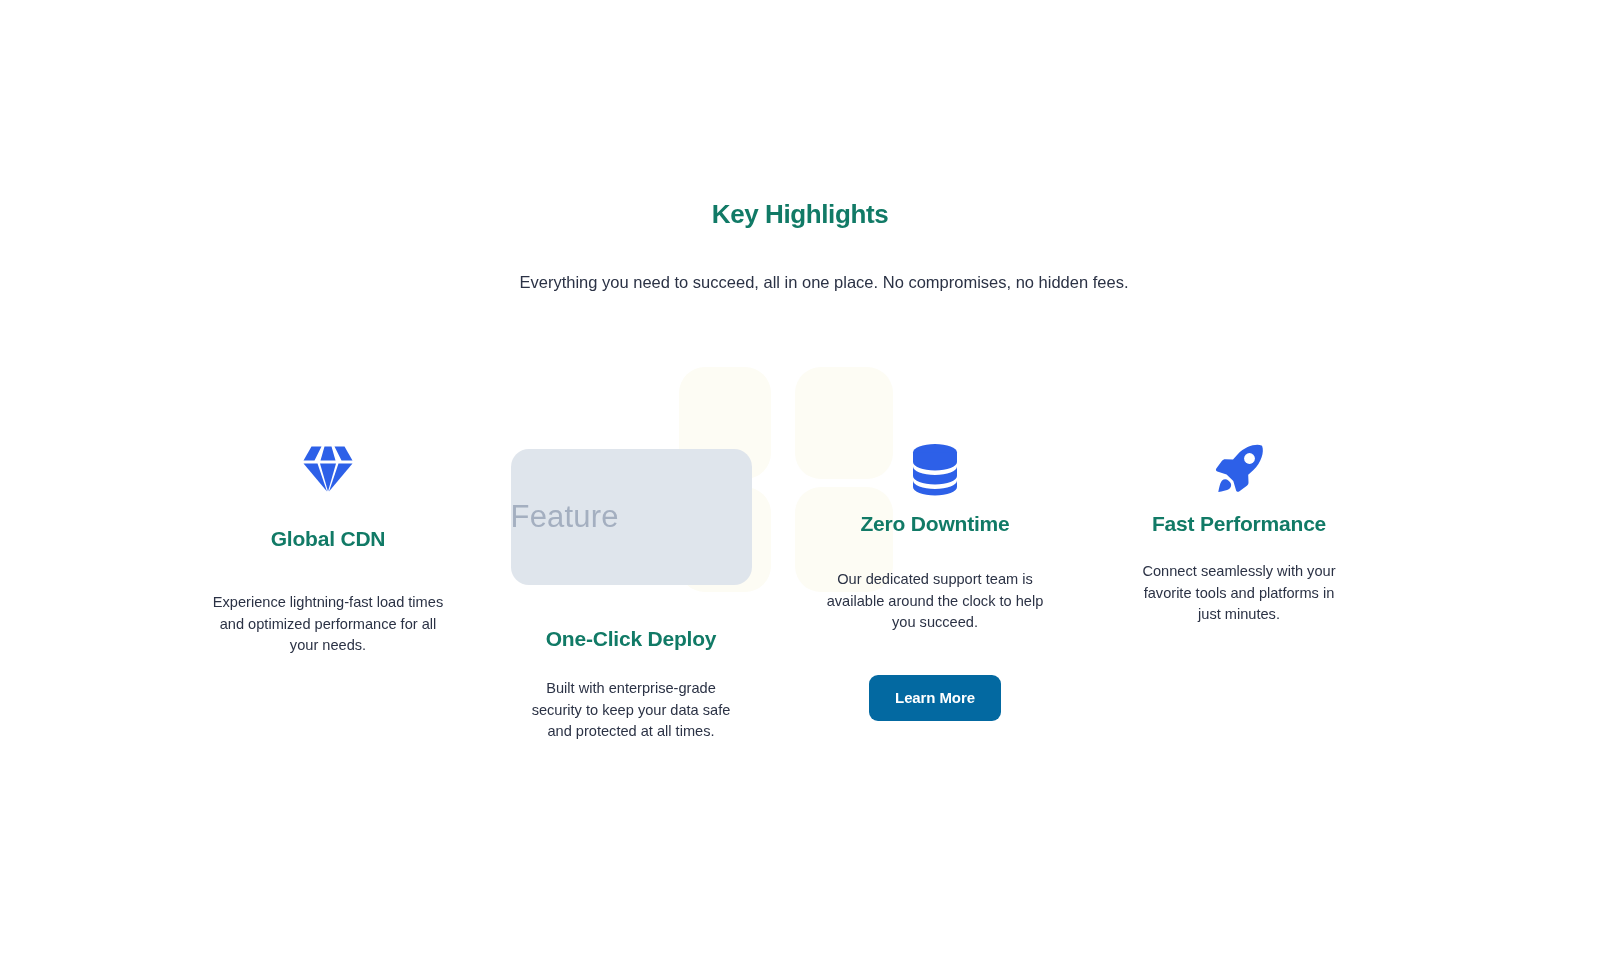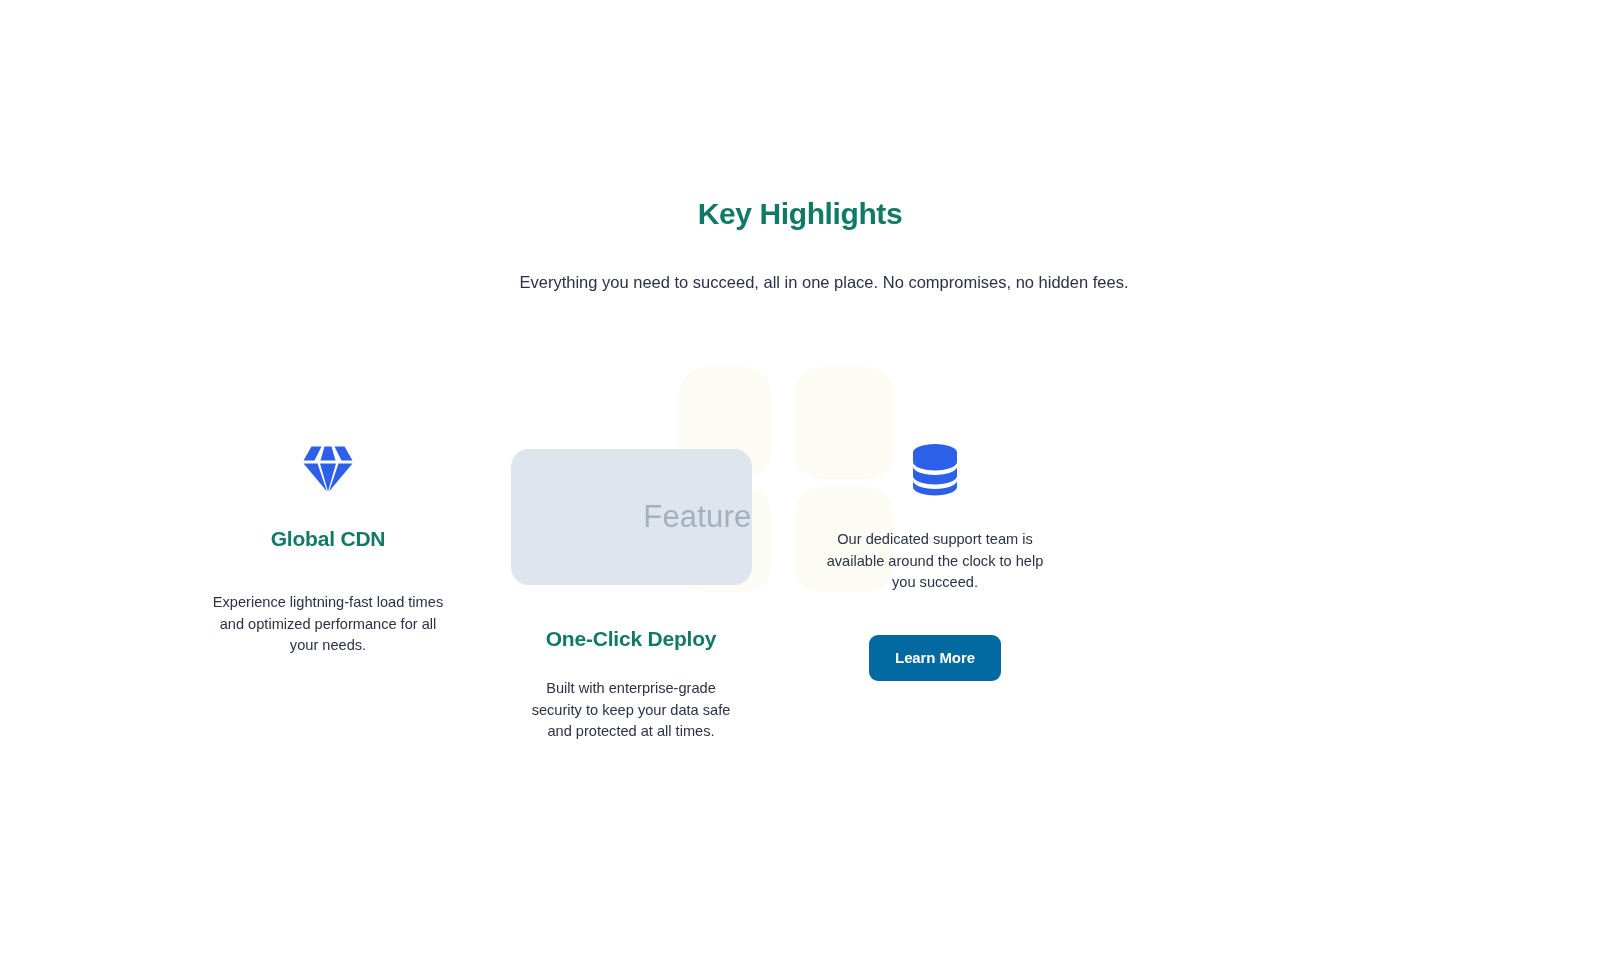--- a/index.html
+++ b/index.html
@@ -22,21 +22,21 @@
   .section-head {
     position: absolute;
     top: 0;
     left: 0;
     width: 1600px;
     text-align: center;
     padding-top: 190px;
   }
   .section-title {
     margin: 0;
-    font-size: 30px;
+    font-size: 26px;
     line-height: 48px;
     font-weight: 700;
     letter-spacing: -0.4px;
     color: #117a66;
   }
   .section-subtitle {
     margin: 0;
     padding-top: 32px;
     font-size: 16.5px;
     line-height: 24px;
@@ -93,21 +93,21 @@
 
   
   .feature-placeholder {
     width: 241px;
     height: 136px;
     margin: 9px auto 0;
     background: #dfe5ec;
     border-radius: 18px;
     display: flex;
     align-items: center;
-    justify-content: flex-end;
+    justify-content: flex-start;
   }
   .feature-placeholder span {
     font-size: 31px;
     font-weight: 400;
     color: #a4afc0;
     letter-spacing: 0.2px;
   }
 
   .feature-title {
     margin: 0;
@@ -201,20 +201,34 @@
     <div class="feature-icon">
       <svg width="48" height="54" viewBox="0 0 48 54" aria-hidden="true">
         <g fill="#2d60e8">
           <ellipse cx="24" cy="10.5" rx="22" ry="8.5"></ellipse>
           <path d="M2 10.5 L2 20 C2 24.7 11.8 28.5 24 28.5 C36.2 28.5 46 24.7 46 20 L46 10.5 Z"></path>
           <path d="M2 24.5 L2 34 C2 38.7 11.8 42.5 24 42.5 C36.2 42.5 46 38.7 46 34 L46 24.5 C46 29.2 36.2 33 24 33 C11.8 33 2 29.2 2 24.5 Z"></path>
           <path d="M2 38.5 L2 45 C2 49.7 11.8 53.5 24 53.5 C36.2 53.5 46 49.7 46 45 L46 38.5 C46 43.2 36.2 47 24 47 C11.8 47 2 43.2 2 38.5 Z"></path>
         </g>
       </svg>
     </div>
+    <h2 class="feature-title">Zero Downtime</h2>
     <p class="feature-desc">Our dedicated support team is available around the clock to help you succeed.</p>
     <div class="feature-cta-wrap">
       <button class="feature-cta">Learn More</button>
     </div>
   </article>
 
+  <article class="feature-card card-4">
+    <div class="feature-icon">
+      <svg width="54" height="54" viewBox="0 0 54 54" aria-hidden="true">
+        <g fill="#2d60e8">
+          <path d="M49.5 3.5 C44 1.5 33.5 4 25.5 12.5 L21 17.5 L13.5 17.2 C12.1 17.1 10.8 17.7 10 18.8 L4.3 26.6 C3.5 27.7 4.0 29.2 5.3 29.6 L14.6 32.4 L21.3 39.1 L24.1 48.4 C24.5 49.7 26.0 50.2 27.1 49.4 L34.9 43.7 C36.0 42.9 36.6 41.6 36.5 40.2 L36.2 32.7 L41.2 28.2 C49.7 20.2 52.2 9.7 50.2 4.2 C50.1 3.9 49.8 3.6 49.5 3.5 Z"></path>
+          <path d="M16.3 38.5 C14.6 36.8 11.8 36.8 10.1 38.5 C7.6 41.0 6.4 50.0 6.4 50.0 C6.4 50.0 15.4 48.8 17.9 46.3 C19.6 44.6 19.6 41.8 17.9 40.1 Z"></path>
+        </g>
+        <circle cx="37.5" cy="16.5" r="5.4" fill="#ffffff"></circle>
+      </svg>
+    </div>
+    <h2 class="feature-title">Fast Performance</h2>
+    <p class="feature-desc">Connect seamlessly with your favorite tools and platforms in just minutes.</p>
+  </article>
 
 </section>
 
 </body></html>

